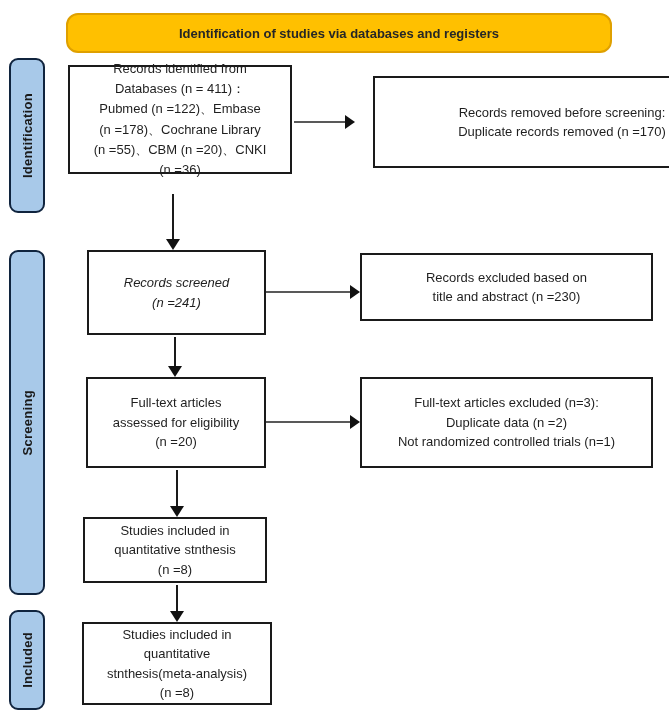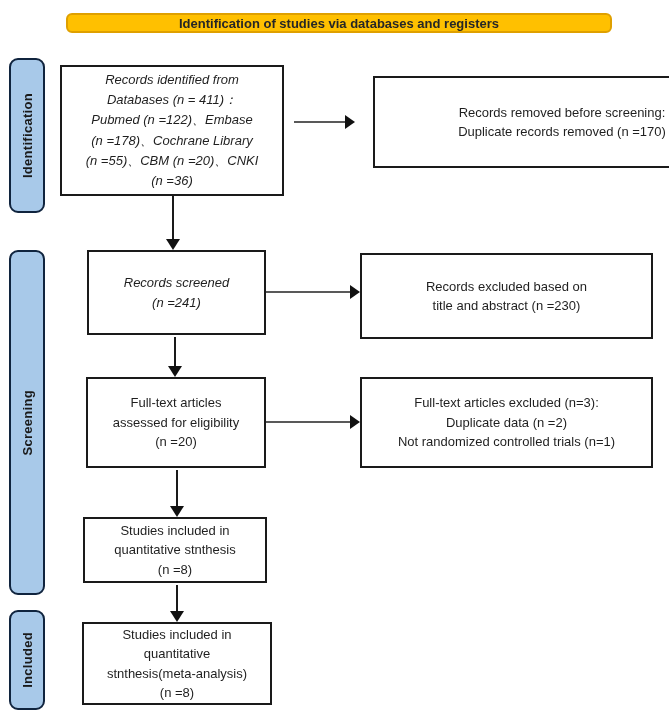--- a/index.html
+++ b/index.html
@@ -10,24 +10,24 @@
     position: relative;
     width: 669px;
     height: 720px;
     background: #ffffff;
     overflow: hidden;
   }
 
   
   .banner {
     position: absolute;
-    left: 66px; top: 13px; width: 546px; height: 20px;
+    left: 66px; top: 13px; width: 546px; height: 40px;
     background: #FFC000;
     border: 2px solid #DFA000;
-    border-radius: 6px;
+    border-radius: 12px;
     display: flex; align-items: center; justify-content: center;
     font-size: 13px; font-weight: bold; color: #262626;
     text-align: center;
   }
 
   
   .stage-bar {
     position: absolute;
     left: 9px; width: 36px;
     background: #A8C9E9;
@@ -51,24 +51,24 @@
     position: absolute;
     background: #ffffff;
     border: 2px solid #1A1A1A;
     display: flex; align-items: center; justify-content: center;
     text-align: center;
     font-size: 13px; color: #1F1F1F;
     line-height: 1.5;
     white-space: pre-line;
     padding: 2px 4px;
   }
-  #box-records-identified { left: 60px;  top: 65px;  width: 224px; height: 131px; line-height: 1.56; font-style: italic; }
+  #box-records-identified { left: 68px;  top: 65px;  width: 224px; height: 109px; line-height: 1.56; }
   #box-records-removed    { left: 373px; top: 76px;  width: 346px; height: 92px; padding-left: 36px; }
   #box-records-screened   { left: 87px;  top: 250px; width: 179px; height: 85px; font-style: italic; }
-  #box-records-excluded   { left: 360px; top: 253px; width: 293px; height: 86px; }
+  #box-records-excluded   { left: 360px; top: 253px; width: 293px; height: 68px; }
   #box-fulltext-assessed  { left: 86px;  top: 377px; width: 180px; height: 91px; }
   #box-fulltext-excluded  { left: 360px; top: 377px; width: 293px; height: 91px; }
   #box-quant-synthesis    { left: 83px;  top: 517px; width: 184px; height: 66px; }
   #box-meta-analysis      { left: 82px;  top: 622px; width: 190px; height: 83px; }
 
   
   .varrow { position: absolute; width: 14px; }
   .varrow::before {
     content: ""; position: absolute;
     left: 50%; margin-left: -1px; top: 0; bottom: 9px;

